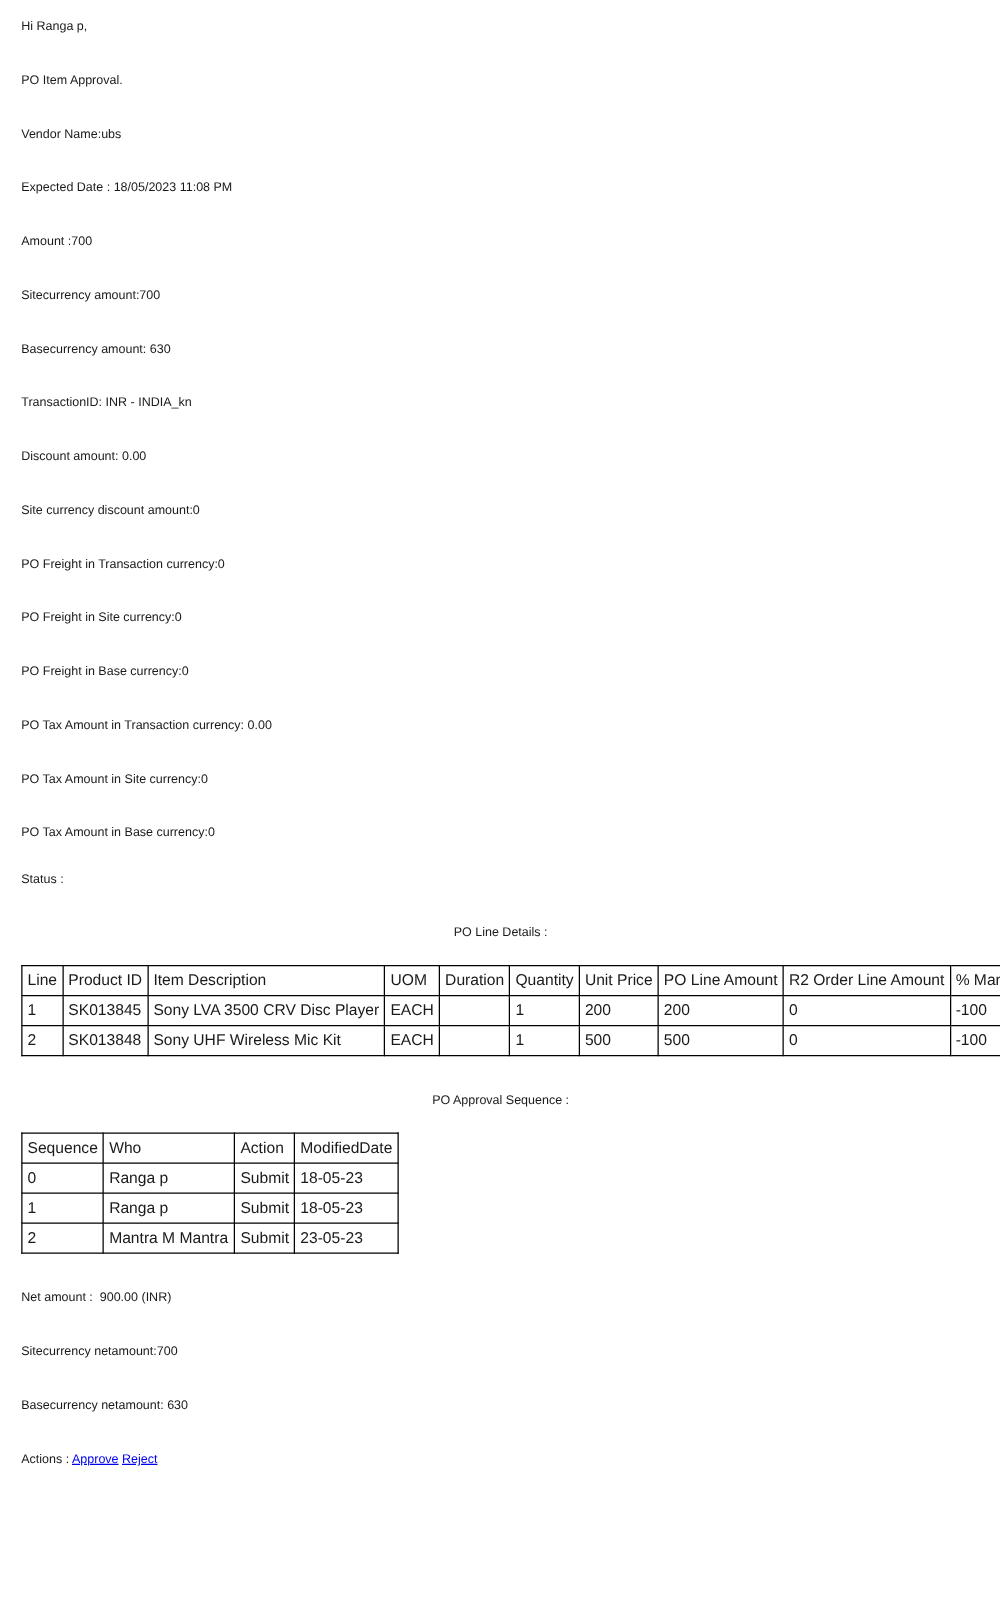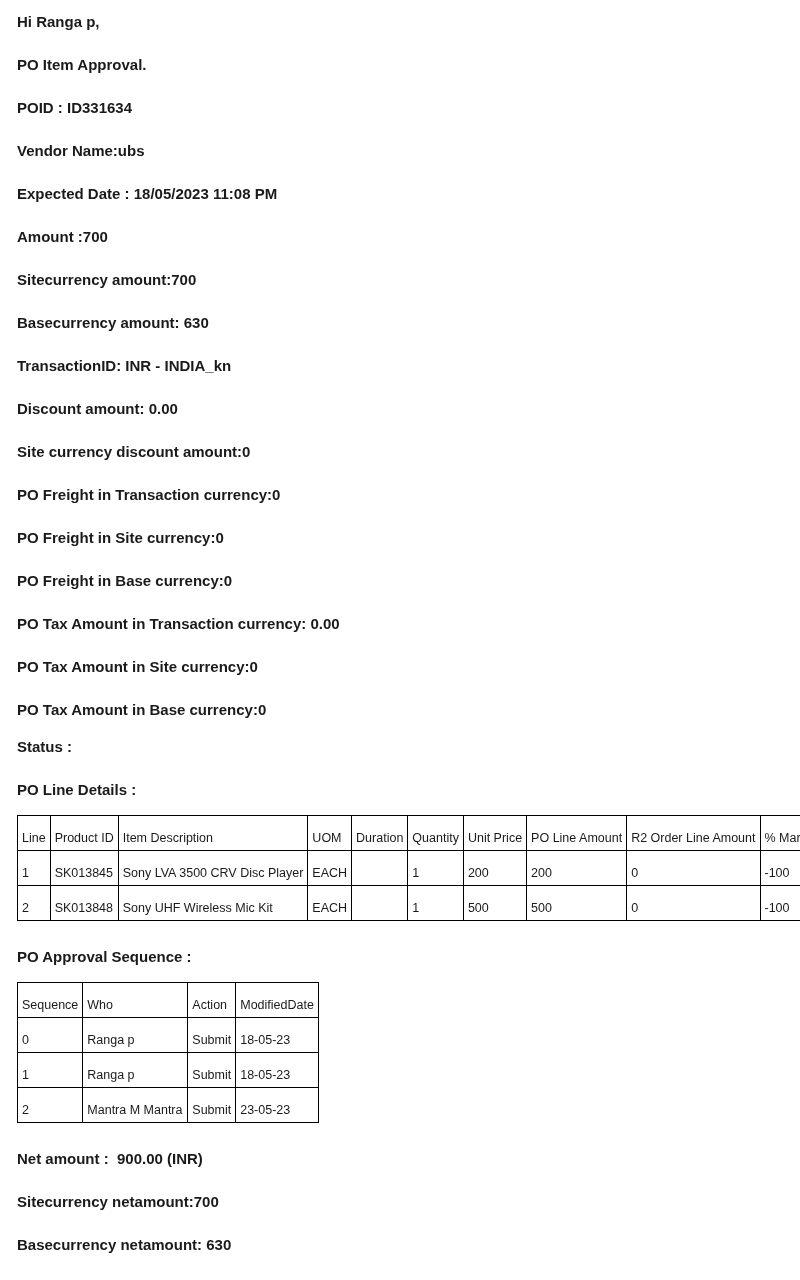--- a/index.html
+++ b/index.html
@@ -11,36 +11,35 @@
     overflow: hidden;
   }
   .page {
     width: 800px; height: 1280px;
     padding: 12px 16px 0 17px;
     font-family: "Liberation Sans", "DejaVu Sans", sans-serif;
     color: var(--text);
   }
   p.line {
     margin: 0 0 23px 0;
-    font-size: 15px;
+    font-size: 10px;
     line-height: 20px;
     white-space: pre-wrap;
-    font-weight: bold;
   }
   p.line.mb-small { margin-bottom: 17px; }
-  p.line.pre-table { margin-bottom: 15px; }
+  p.line.pre-table { margin-bottom: 15px; text-align: center; }
   table {
     border-collapse: collapse;
     margin: 0 0 26px 0;
     font-size: 12.5px;
     color: var(--text);
   }
   th, td {
     border: 1px solid var(--border);
-    padding: 14px 4px 4px 4px;
+    padding: 3px 4px 4px 4px;
     font-weight: normal;
     text-align: left;
     white-space: nowrap;
     line-height: 16px;
     height: 24px;
   }
   .po-line-table th:nth-child(1)  { min-width: 28px; }
   .po-line-table th:nth-child(2)  { min-width: 66px; }
   .po-line-table th:nth-child(3)  { min-width: 176px; }
   .po-line-table th:nth-child(4)  { min-width: 34px; }
@@ -60,21 +59,20 @@
     cursor: pointer;
     text-align: right;
   }
 </style>
 </head>
 <body>
 
 <div class="page">
   <p class="line">Hi Ranga p,</p>
   <p class="line">PO Item Approval.</p>
-  <p class="line">POID : ID331634</p>
   <p class="line">Vendor Name:ubs</p>
   <p class="line">Expected Date : 18/05/2023 11:08 PM</p>
   <p class="line">Amount :700</p>
   <p class="line">Sitecurrency amount:700</p>
   <p class="line">Basecurrency amount: 630</p>
   <p class="line">TransactionID: INR - INDIA_kn</p>
   <p class="line">Discount amount: 0.00</p>
   <p class="line">Site currency discount amount:0</p>
   <p class="line">PO Freight in Transaction currency:0</p>
   <p class="line">PO Freight in Site currency:0</p>

